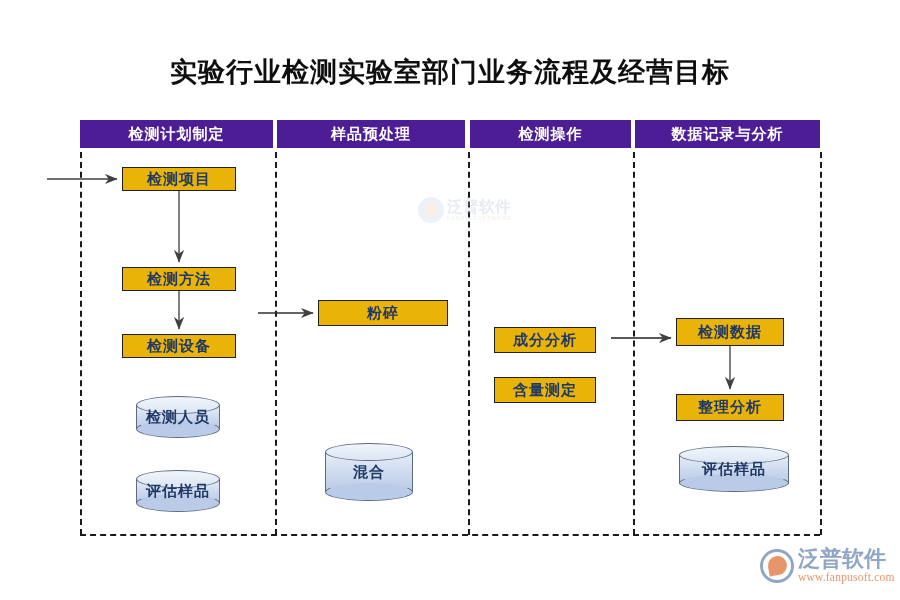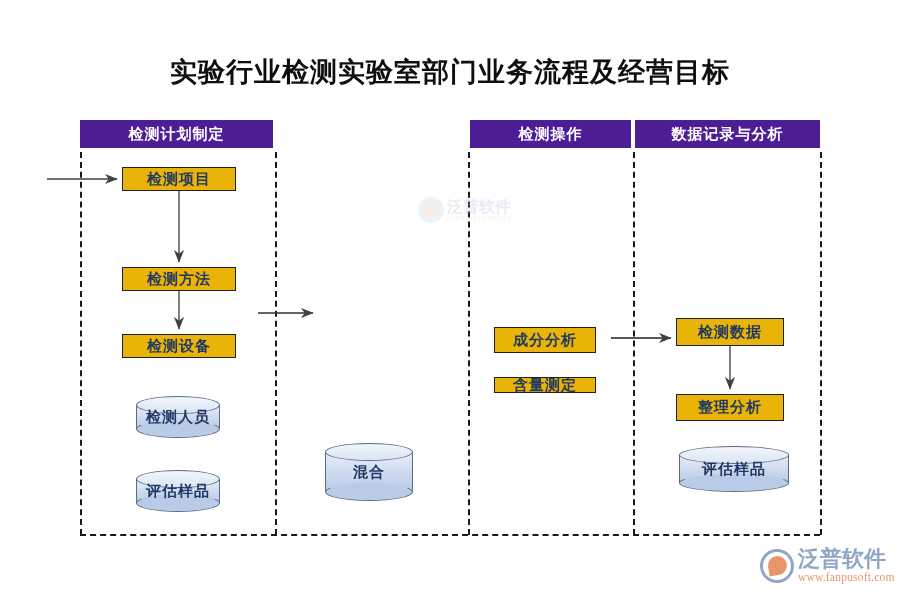--- a/index.html
+++ b/index.html
@@ -259,20 +259,23 @@
 </head>
 <body>
 
 <div id="root">
 
   <div class="title">实验行业检测实验室部门业务流程及经营目标</div>
 
   <div class="hdr" style="left:80px;width:193px;">
     <span>检测计划制定</span>
   </div>
+  <div class="hdr" style="left:277px;width:188px;">
+    <span>样品预处理</span>
+  </div>
   <div class="hdr" style="left:470px;width:161px;">
     <span>检测操作</span>
   </div>
   <div class="hdr" style="left:635px;width:185px;">
     <span>数据记录与分析</span>
   </div>
 
   <div class="vdash" style="left:80px;"></div>
   <div class="vdash" style="left:275px;"></div>
   <div class="vdash" style="left:468px;"></div>
@@ -322,24 +325,27 @@
 
   <div class="pbox" style="left:122px;top:167px;width:114px;height:24px;">
     <span>检测项目</span>
   </div>
   <div class="pbox" style="left:122px;top:267px;width:114px;height:24px;">
     <span>检测方法</span>
   </div>
   <div class="pbox" style="left:122px;top:334px;width:114px;height:24px;">
     <span>检测设备</span>
   </div>
+  <div class="pbox" style="left:318px;top:300px;width:130px;height:26px;">
+    <span>粉碎</span>
+  </div>
   <div class="pbox" style="left:494px;top:327px;width:102px;height:26px;">
     <span>成分分析</span>
   </div>
-  <div class="pbox" style="left:494px;top:377px;width:102px;height:16px;">
+  <div class="pbox" style="left:494px;top:377px;width:102px;height:26px;">
     <span>含量测定</span>
   </div>
   <div class="pbox" style="left:676px;top:318px;width:108px;height:28px;">
     <span>检测数据</span>
   </div>
   <div class="pbox" style="left:676px;top:394px;width:108px;height:27px;">
     <span>整理分析</span>
   </div>
 
   <div class="cyl" style="left:136px;top:396px;width:84px;height:42px;">

